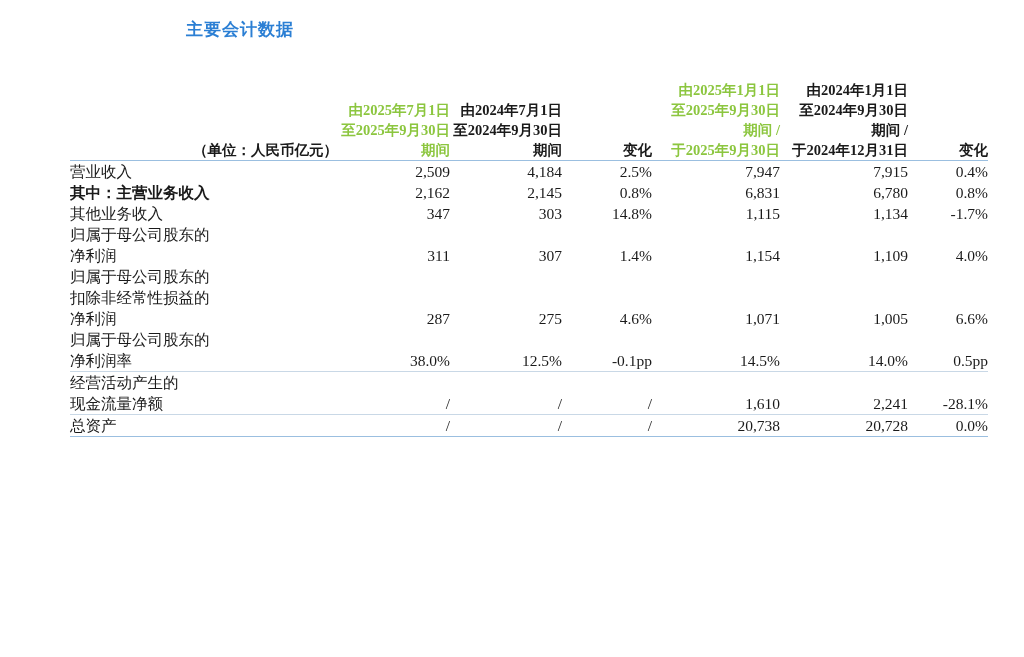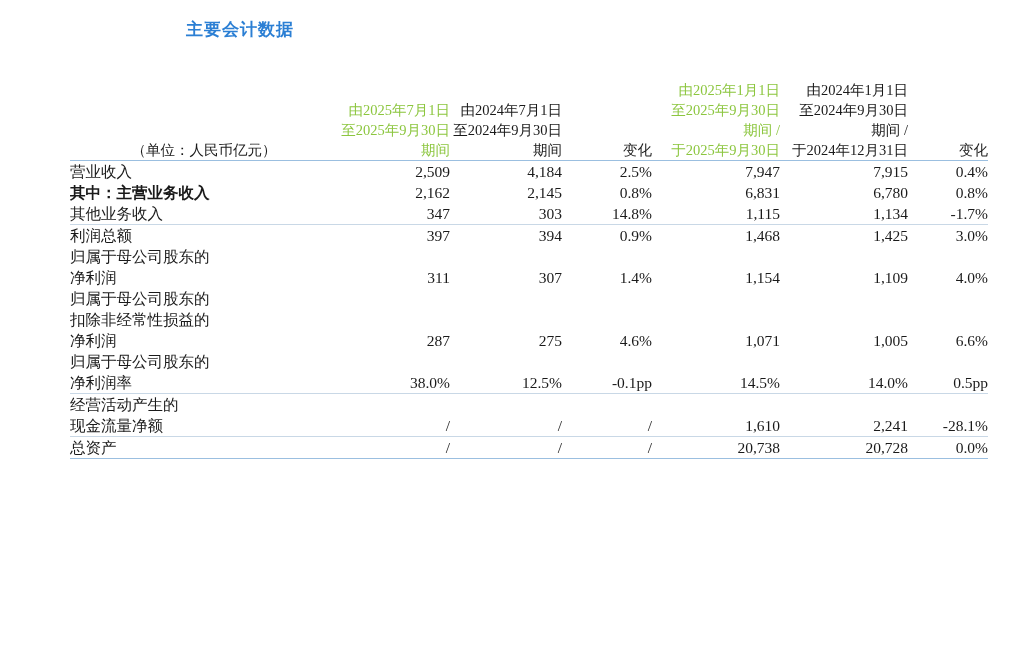--- a/index.html
+++ b/index.html
@@ -38,27 +38,27 @@
     width: 918px;
     border-collapse: collapse;
     font-size: 15px;
   }
   table.fin th, table.fin td {
     padding: 0;
     vertical-align: bottom;
   }
   .hdr-row th {
     padding-bottom: 6px;
-    font-weight: normal;
+    font-weight: bold;
     font-size: 14.5px;
     line-height: 20px;
     vertical-align: bottom;
   }
   .hdr-unit {
-    text-align: center;
+    text-align: right;
     white-space: nowrap;
   }
   .hdr-num {
     text-align: right;
     white-space: nowrap;
   }
   .green {
     color: #8cc63f;
   }
   .hdr-line {
@@ -173,29 +173,20 @@
       </tr>
       <tr>
         <td class="lbl indent2">其他业务收入</td>
         <td class="num">347</td>
         <td class="num">303</td>
         <td class="num">14.8%</td>
         <td class="num">1,115</td>
         <td class="num">1,134</td>
         <td class="num">-1.7%</td>
       </tr>
-      <tr class="sep">
-        <td class="lbl">利润总额</td>
-        <td class="num">397</td>
-        <td class="num">394</td>
-        <td class="num">0.9%</td>
-        <td class="num">1,468</td>
-        <td class="num">1,425</td>
-        <td class="num">3.0%</td>
-      </tr>
       <tr>
         <td class="lbl">归属于母公司股东的
 净利润</td>
         <td class="num">311</td>
         <td class="num">307</td>
         <td class="num">1.4%</td>
         <td class="num">1,154</td>
         <td class="num">1,109</td>
         <td class="num">4.0%</td>
       </tr>

